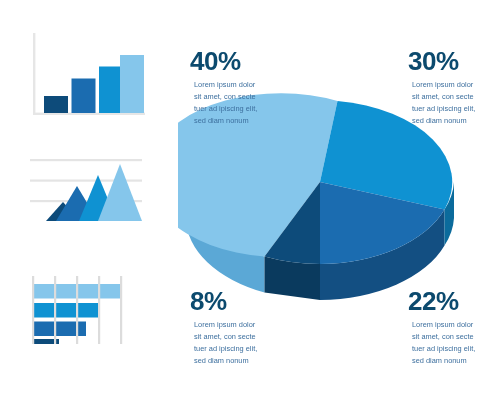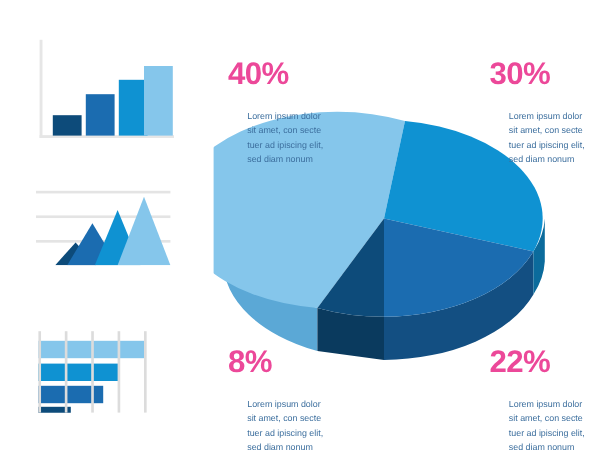--- a/index.html
+++ b/index.html
@@ -42,31 +42,31 @@
   }
 
   
   .callout {
     position: absolute;
     width: 96px;
   }
   .callout .pct {
     font-size: 26px;
     font-weight: bold;
-    color: #ec4899;
+    color: #0c4a6e;
     line-height: 1.05;
     letter-spacing: -0.5px;
     margin: 0 0 4px 0;
     white-space: nowrap;
   }
   .callout .desc {
     font-size: 7.4px;
     line-height: 1.62;
     color: #3d6f9e;
-    margin: 16px;
+    margin: 4px;
   }
   .callout .desc span { display: block; white-space: nowrap; }
 
   #callout-40 { left: 190px; top: 48px; }
   #callout-30 { left: 408px; top: 48px; }
   #callout-8  { left: 190px; top: 288px; }
   #callout-22 { left: 408px; top: 288px; }
 </style>
 </head>
 <body>

